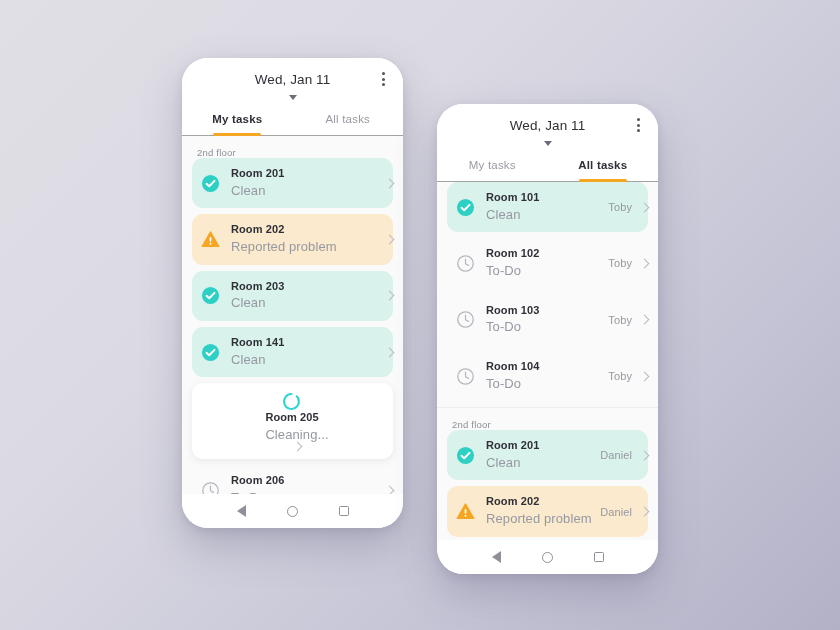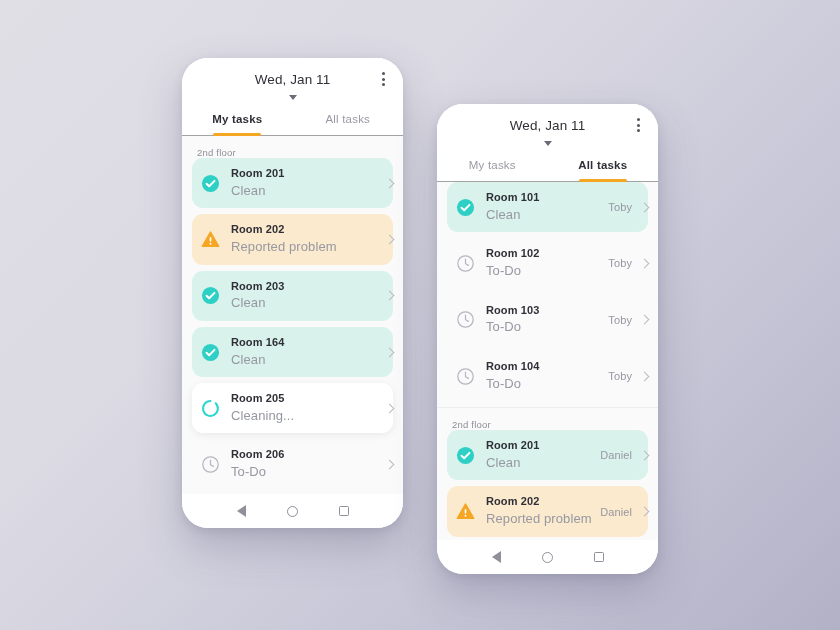--- a/index.html
+++ b/index.html
@@ -121,21 +121,21 @@
     display: flex;
     align-items: center;
     margin: 0 10px 6px 10px;
     padding: 9px 0 9px 9px;
     border-radius: 11px;
     background: transparent;
     min-height: 42px;
   }
   .task.clean   { background: #d9f2ec; }
   .task.problem { background: #fbeacd; }
-  .task.progress{ background: #ffffff; box-shadow: 0 2px 7px rgba(120,120,150,.13); }
+  .task.progress{ background: #ffffff; box-shadow: 0 2px 7px rgba(120,120,150,.13); flex-direction: column; }
   .task.todo    { background: transparent; }
 
   .t-icon {
     flex: 0 0 auto;
     width: 19px; height: 19px;
     margin-right: 11px;
     display: flex; align-items: center; justify-content: center;
   }
   .t-text { flex: 1 1 auto; min-width: 0; }
   .t-title {
@@ -256,21 +256,21 @@
           <div class="chev"></div>
         </div>
         <div class="task clean">
           <div class="t-icon">
             <svg width="19" height="19" viewBox="0 0 20 20">
               <circle cx="10" cy="10" r="9" fill="#2ecfc4"></circle>
               <path d="M5.8 10.2 L8.6 12.9 L14.2 7.2" fill="none" stroke="#fff" stroke-width="2.1" stroke-linecap="round" stroke-linejoin="round"></path>
             </svg>
           </div>
           <div class="t-text">
-            <div class="t-title">Room 164</div>
+            <div class="t-title">Room 141</div>
             <div class="t-sub">Clean</div>
           </div>
           <div class="chev"></div>
         </div>
         <div class="task progress">
           <div class="t-icon">
             <svg width="19" height="19" viewBox="0 0 20 20">
               <path d="M10 2.2 a7.8 7.8 0 1 0 5.5 2.3" fill="none" stroke="#2ad6d0" stroke-width="2.1" stroke-linecap="round"></path>
             </svg>
           </div>

